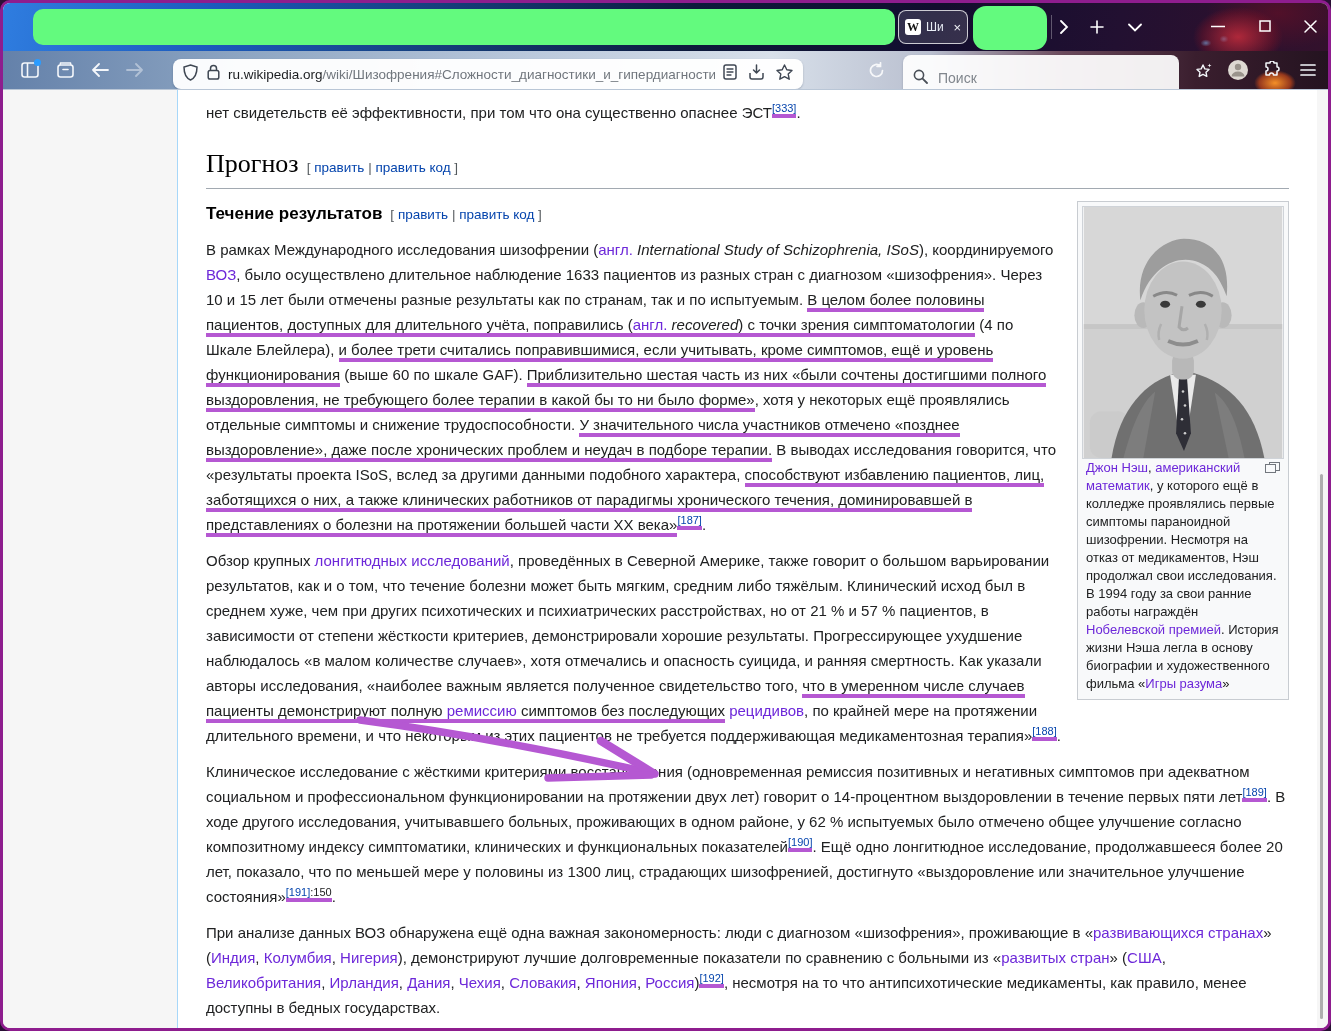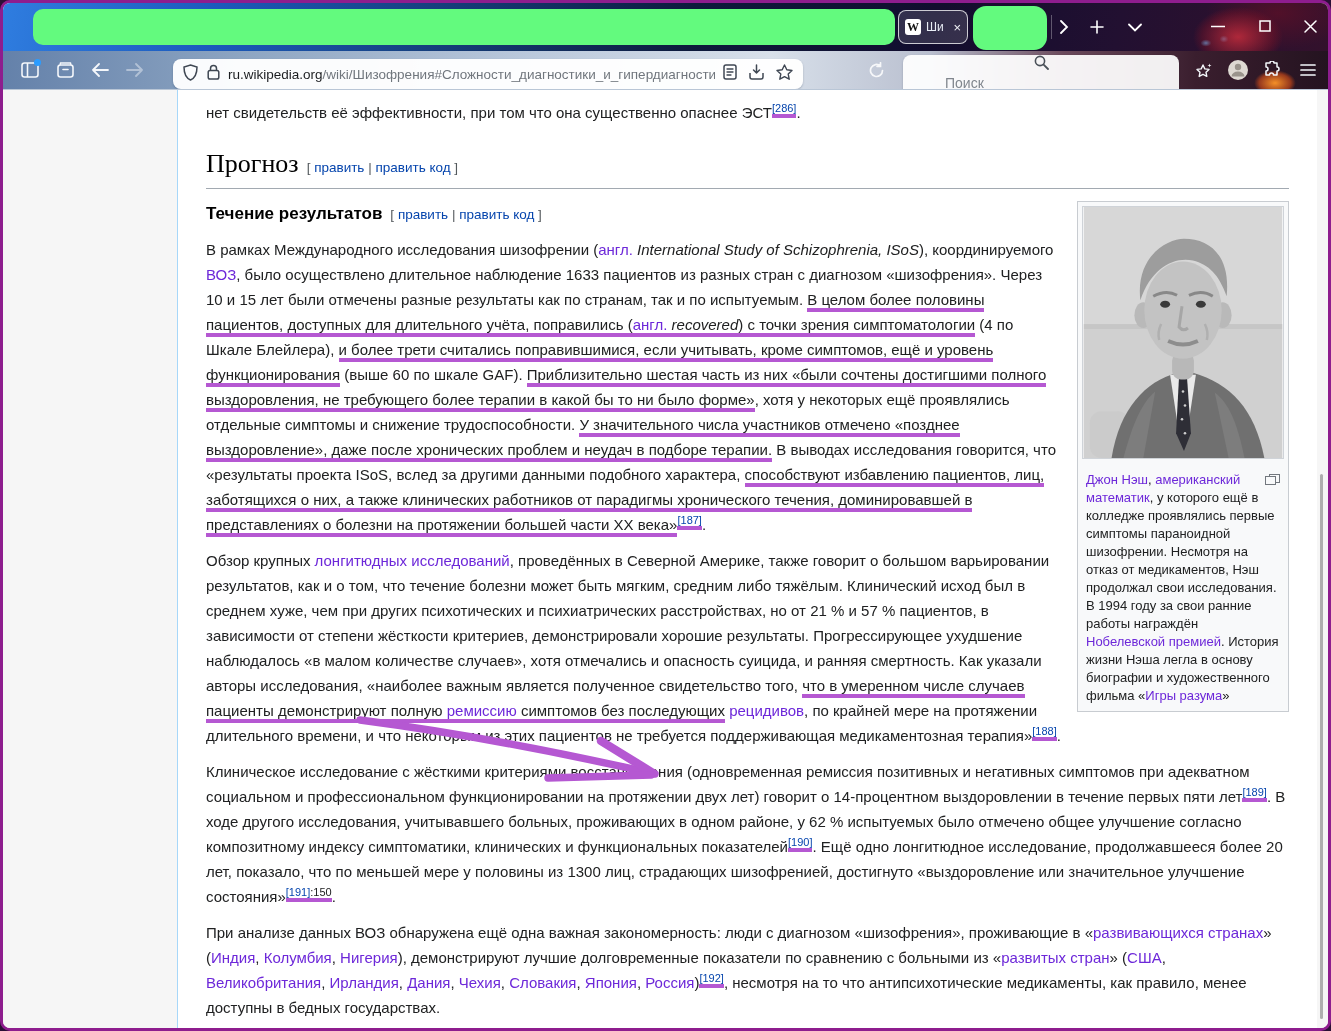--- a/index.html
+++ b/index.html
@@ -43,21 +43,21 @@
   .urlbar{position:absolute;left:155px;top:8px;width:630px;height:30px;border-radius:8px;
     background:rgba(255,255,255,.96);display:flex;align-items:center;padding:0 10px;box-sizing:border-box;
     color:#3f4753;box-shadow:0 1px 2px rgba(20,30,60,.25);margin-left:15px;}
   .urlbar .utext{font-size:13.5px;margin-left:8px;white-space:nowrap;overflow:hidden;flex:1;}
   .utext .domain{color:#1b1d20;}
   .utext .path{color:#70767d;}
   .urlicons{display:flex;gap:12px;align-items:center;margin-left:8px;}
   .refreshbtn{position:absolute;left:860px;top:6px;color:rgba(255,255,255,.85);}
   .searchbox{position:absolute;left:900px;top:4px;width:276px;height:46px;border-radius:8px;
     background:rgba(255,255,255,.93);display:flex;align-items:center;padding:0 10px;box-sizing:border-box;
-    box-shadow:0 1px 2px rgba(20,30,60,.25);flex-direction:column;}
+    box-shadow:0 1px 2px rgba(20,30,60,.25);}
   .searchbox input{border:0;outline:0;background:transparent;font-size:14px;color:#5f6368;
     font-family:"Liberation Sans",sans-serif;margin-left:8px;width:200px;}
   .searchbox input::placeholder{color:#80868d;}
   .rightico{position:absolute;top:6px;}
   
   .page{position:relative;height:939px;background:#f6f6f6;border-top:1px solid #b9c6d6;box-sizing:border-box;}
   .content{position:absolute;left:174px;top:0;right:11px;bottom:0;background:#fff;
     border-left:1px solid #a7d7f9;box-sizing:border-box;
     padding:10px 28px 10px 28px;color:#202122;font-size:15px;line-height:25px;overflow:hidden;}
   .content p{margin:11px 0;}
@@ -69,21 +69,21 @@
   .editsection a{color:#0645ad;text-decoration:none;}
   .wlink{color:#6d28d9;}
   .em{font-style:italic;}
   .mark-u{border-bottom:4px solid #b558d2;}
   sup.ref{font-size:11px;line-height:0;vertical-align:super;}
   sup.ref.wlink{color:#0645ad;}
   
   .thumb{float:right;width:212px;border:1px solid #c8ccd1;background:#f8f9fa;
     padding:4px;box-sizing:border-box;margin:2px 0 12px 16px;}
   .thumb .timg{width:202px;height:253px;display:block;border:1px solid #cfd3d8;box-sizing:border-box;}
-  .thumb .tcap{font-size:13px;line-height:18px;color:#202122;padding:12px 4px 2px 4px;}
+  .thumb .tcap{font-size:13px;line-height:18px;color:#202122;padding:0 4px 2px 4px;}
   .magnify{float:right;width:15px;height:11px;position:relative;margin:3px 0 0 6px;}
   .magnify .f1{position:absolute;right:0;top:0;width:9px;height:7px;border:1px solid #72777d;background:#f8f9fa;}
   .magnify .f2{position:absolute;left:0;bottom:0;width:9px;height:7px;border:1px solid #72777d;background:#f8f9fa;}
   
   .arrow-overlay{position:absolute;left:160px;top:610px;width:340px;height:100px;pointer-events:none;}
   
   .scroll-thumb{position:absolute;right:5px;top:384px;width:3px;height:545px;background:#aeaeae;border-radius:2px;}
 </style>
 </head>
 <body>
@@ -231,21 +231,21 @@
     <div class="tico rightico" style="left:1292px">
       <svg width="16" height="12" viewBox="0 0 16 12">
           <path d="M1 1 H15 M1 6 H15 M1 11 H15" stroke="#f4f7fb" stroke-width="1.7" stroke-linecap="round"></path>
         </svg>
     </div>
   </div>
 
   <div class="page">
     <div class="content">
 
-      <p class="firstp"><span>нет свидетельств её эффективности, при том что она существенно опаснее ЭСТ</span><sup class="ref wlink mark-u">[286]</sup><span>.</span></p>
+      <p class="firstp"><span>нет свидетельств её эффективности, при том что она существенно опаснее ЭСТ</span><sup class="ref wlink mark-u">[333]</sup><span>.</span></p>
 
       <h2 class="wiki"><span>Прогноз</span><span class="editsection">[&nbsp;<a href="#">править</a> | <a href="#">править код</a>&nbsp;]</span></h2>
 
       <div class="thumb">
         <svg class="timg" viewBox="0 0 200 253" xmlns="http://www.w3.org/2000/svg">
           <rect width="200" height="253" fill="#d7d7d7"></rect>
           <rect y="118" width="200" height="5" fill="#c6c6c6"></rect>
           <rect y="123" width="200" height="130" fill="#d0d0d0"></rect>
           <rect x="6" y="206" width="40" height="47" rx="12" fill="#cbcbcb"></rect>
           <path d="M28,253 C36,203 62,176 94,167 L110,167 C148,178 172,203 182,253 Z" fill="#707070"></path>

